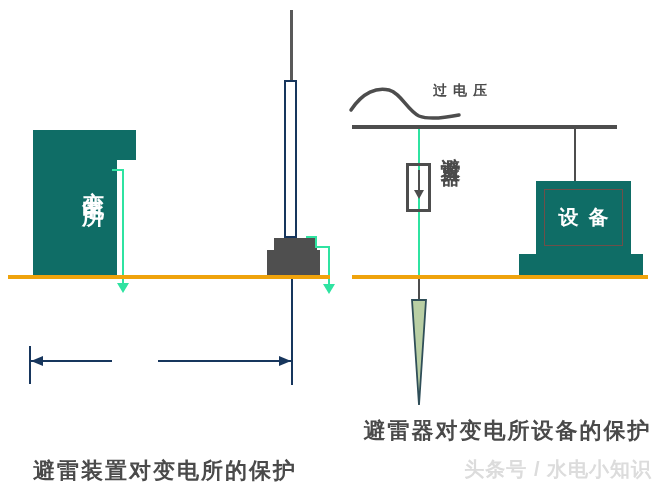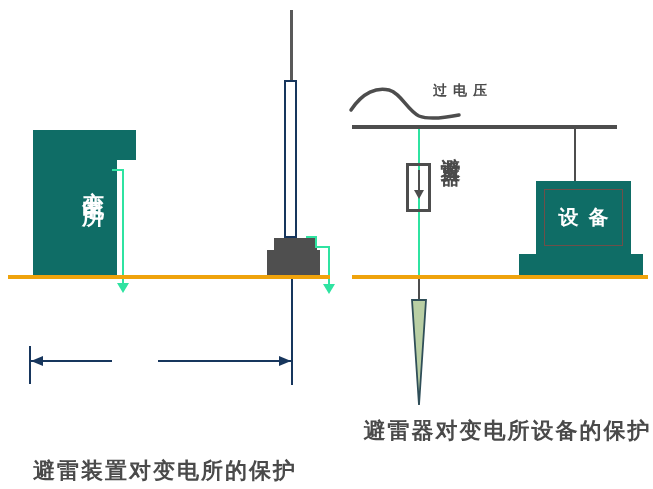--- a/index.html
+++ b/index.html
@@ -106,14 +106,15 @@
 
   <div class="abs ground" style="left:352px;top:275px;width:296px;"></div>
 
   <div class="abs gray-line" style="left:418px;top:279px;width:2px;height:22px;"></div>
   <svg class="abs" style="left:410px;top:299px;" width="18" height="108" viewBox="0 0 18 108">
     <polygon points="2,1 16,1 9,106" fill="#B9CFA4" stroke="#2F4E58" stroke-width="1.8"></polygon>
   </svg>
 
   <div class="abs caption" style="left:360px;top:416px;width:295px;">避雷器对变电所设备的保护</div>
 
+  <div class="abs watermark">头条号 / 水电小知识</div>
 
 </div>
 
 </body></html>

